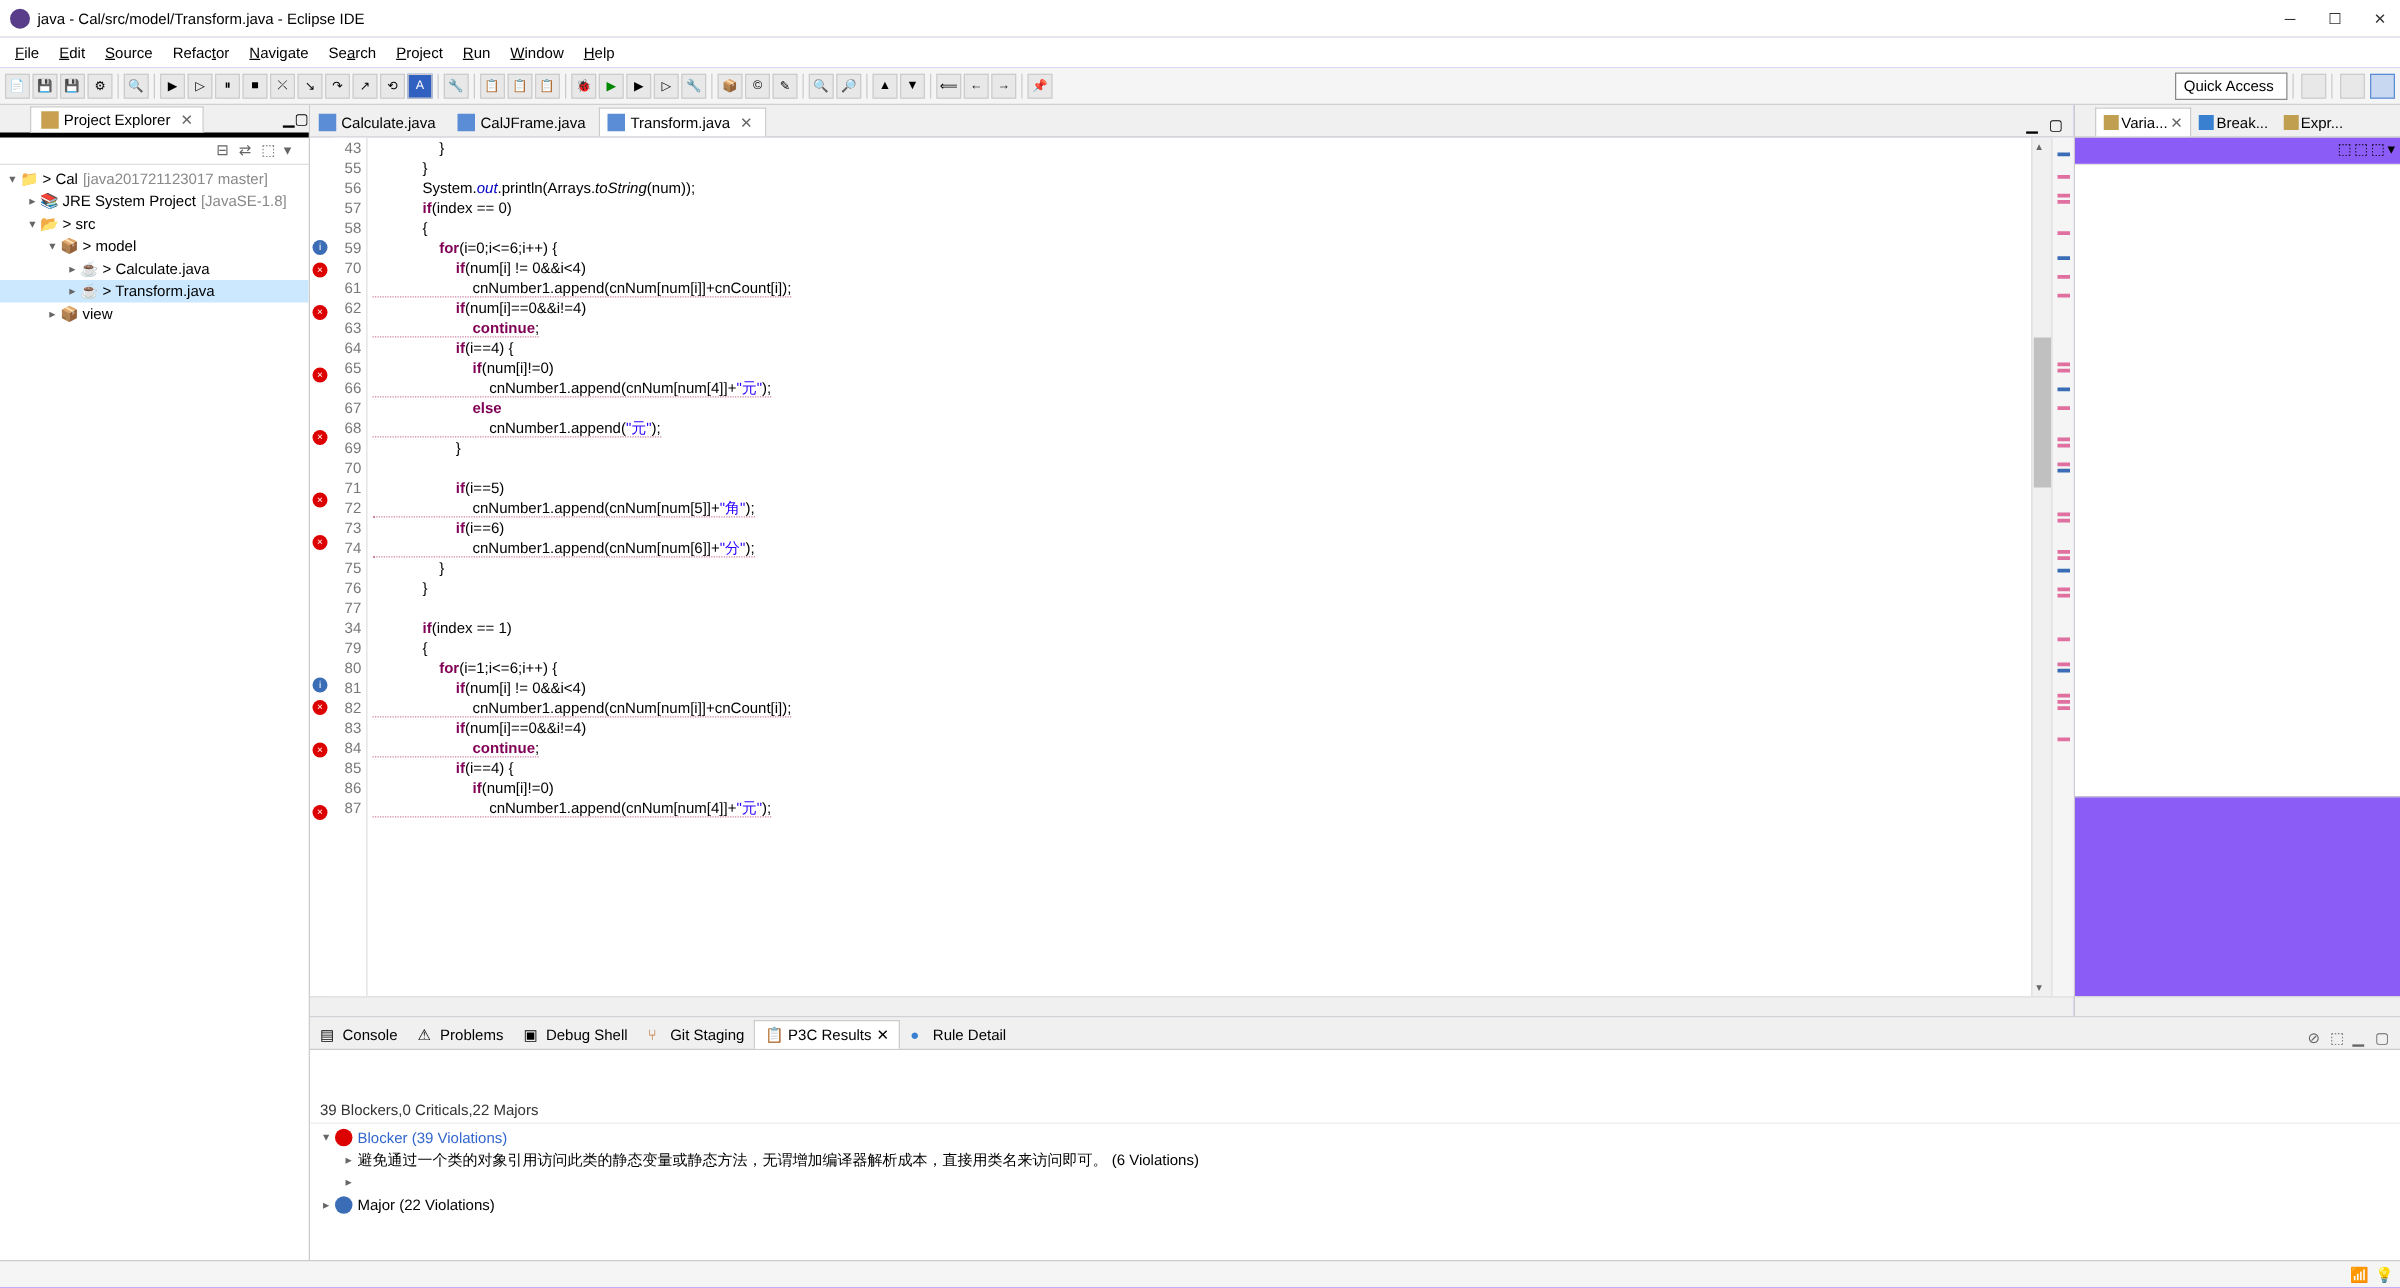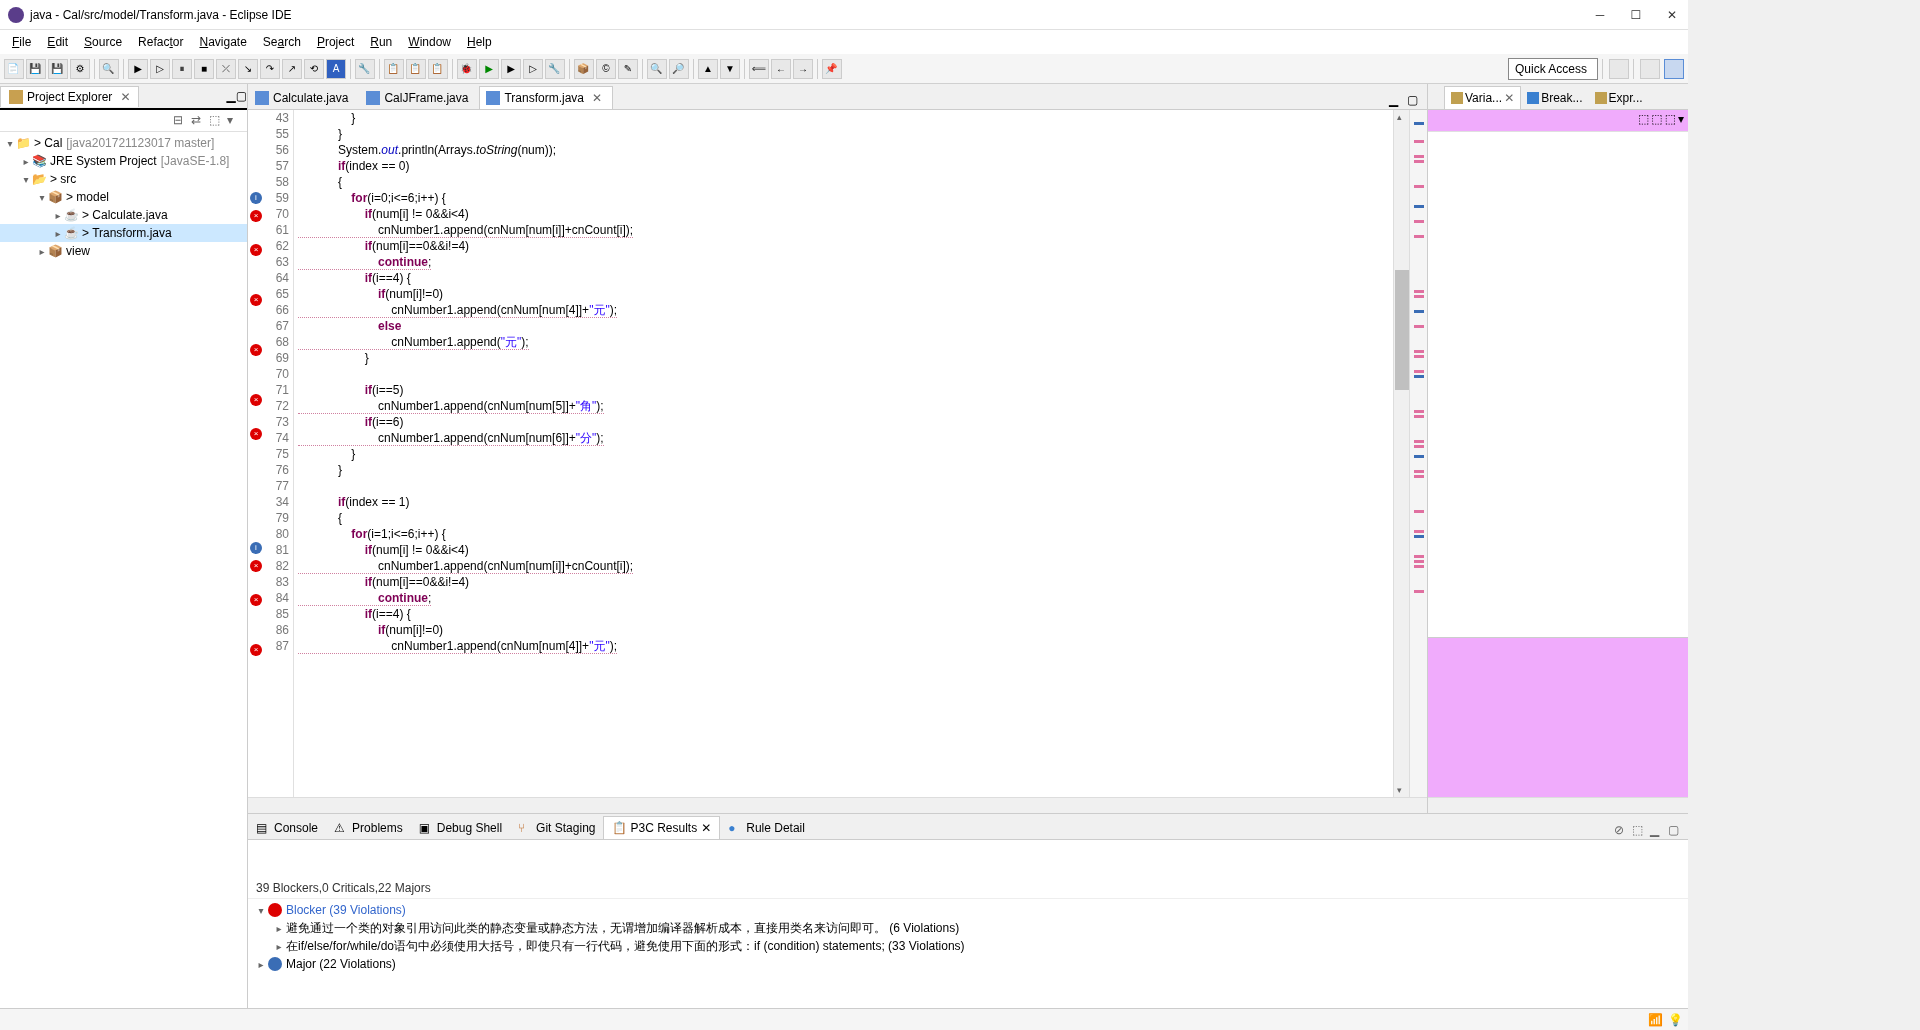--- a/index.html
+++ b/index.html
@@ -1,17 +1,17 @@
 <!DOCTYPE html>
 <html><head>
 <meta charset="utf-8">
 <style>
 * { margin:0; padding:0; box-sizing:border-box; font-family:"Segoe UI",Tahoma,sans-serif; font-size:12px; }
 body { background:#f0f0f0; overflow:hidden; }
-.window { width:1688px; height:1030px; background:#f0abfc; display:flex; flex-direction:column; }
+.window { width:1920px; height:1030px; background:#8b5cf6; display:flex; flex-direction:column; }
 
 
 .titlebar { height:30px; background:#fff; display:flex; align-items:center; padding:0 8px; border-bottom:1px solid #e0e0e0; }
 .titlebar .app-icon { width:16px; height:16px; background:#5a3d8a; border-radius:50%; margin-right:6px; }
 .titlebar .title { flex:1; color:#000; }
 .titlebar .win-btns { display:flex; gap:20px; }
 .titlebar .win-btn { width:16px; height:16px; display:flex; align-items:center; justify-content:center; color:#333; cursor:pointer; }
 
 
 .menubar { height:24px; background:#fff; display:flex; align-items:center; padding:0 4px; }
@@ -25,21 +25,21 @@
 .toolbar .spacer { flex:1; }
 .quick-access { border:1px solid #888; background:#fff; padding:2px 6px; width:90px; height:22px; }
 .persp-btn { width:20px; height:20px; border:1px solid #ccc; background:#e8e8e8; cursor:pointer; margin-left:2px; display:inline-block; }
 .persp-btn.active { background:#c8d8f0; border-color:#5a8dd6; }
 
 
 .main { flex:1; display:flex; min-height:0; }
 
 
 .explorer { width:248px; border-right:1px solid #ccc; display:flex; flex-direction:column; background:#fff; }
-.view-tab-row { height:26px; background:#f0f0f0; border-bottom:2px solid #000000; display:flex; align-items:center; }
+.view-tab-row { height:26px; background:#f0f0f0; border-bottom:4px solid #000000; display:flex; align-items:center;padding-left:24px; }
 .view-tab { background:#fff; border:1px solid #ccc; border-bottom:none; padding:3px 8px; display:flex; align-items:center; gap:4px; }
 .view-tab .vicon { width:14px; height:14px; background:#c8a050; }
 .view-tab .close { color:#666; cursor:pointer; margin-left:4px; }
 .view-toolbar { height:22px; display:flex; justify-content:flex-end; align-items:center; gap:2px; padding:0 4px; border-bottom:1px solid #e0e0e0;}
 .view-toolbar .tbtn { width:16px; height:16px; cursor:pointer; color:#666; }
 .tree { flex:1; overflow:auto; padding:2px 0; }
 .tree-row { display:flex; align-items:center; height:18px; padding-left:4px; cursor:pointer; white-space:nowrap; }
 .tree-row.selected { background:#cce8ff; }
 .tree-arrow { width:12px; color:#666; font-size:10px; text-align:center; }
 .tree-icon { width:16px; height:14px; margin-right:2px; display:inline-flex; align-items:center; justify-content:center; }
@@ -477,21 +477,20 @@
             <span class="res-arrow">▾</span>
               <span class="res-icon blocker"></span>
             <span style="color:#3366cc">Blocker (39 Violations)</span>
           </div>
           <div class="res-row" style="padding-left:24px">
             <span class="res-arrow">▸</span>
             <span>避免通过一个类的对象引用访问此类的静态变量或静态方法，无谓增加编译器解析成本，直接用类名来访问即可。 (6 Violations)</span>
           </div>
           <div class="res-row" style="padding-left:24px">
             <span class="res-arrow">▸</span>
-            <span>在if/else/for/while/do语句中必须使用大括号，即使只有一行代码，避免使用下面的形式：if (condition) statements; (33 Violations)</span>
           </div>
           <div class="res-row" style="padding-left:6px">
             <span class="res-arrow">▸</span>
               <span class="res-icon major"></span>
             <span>Major (22 Violations)</span>
           </div>
         </div>
       </div>
     </div>
   </div>

